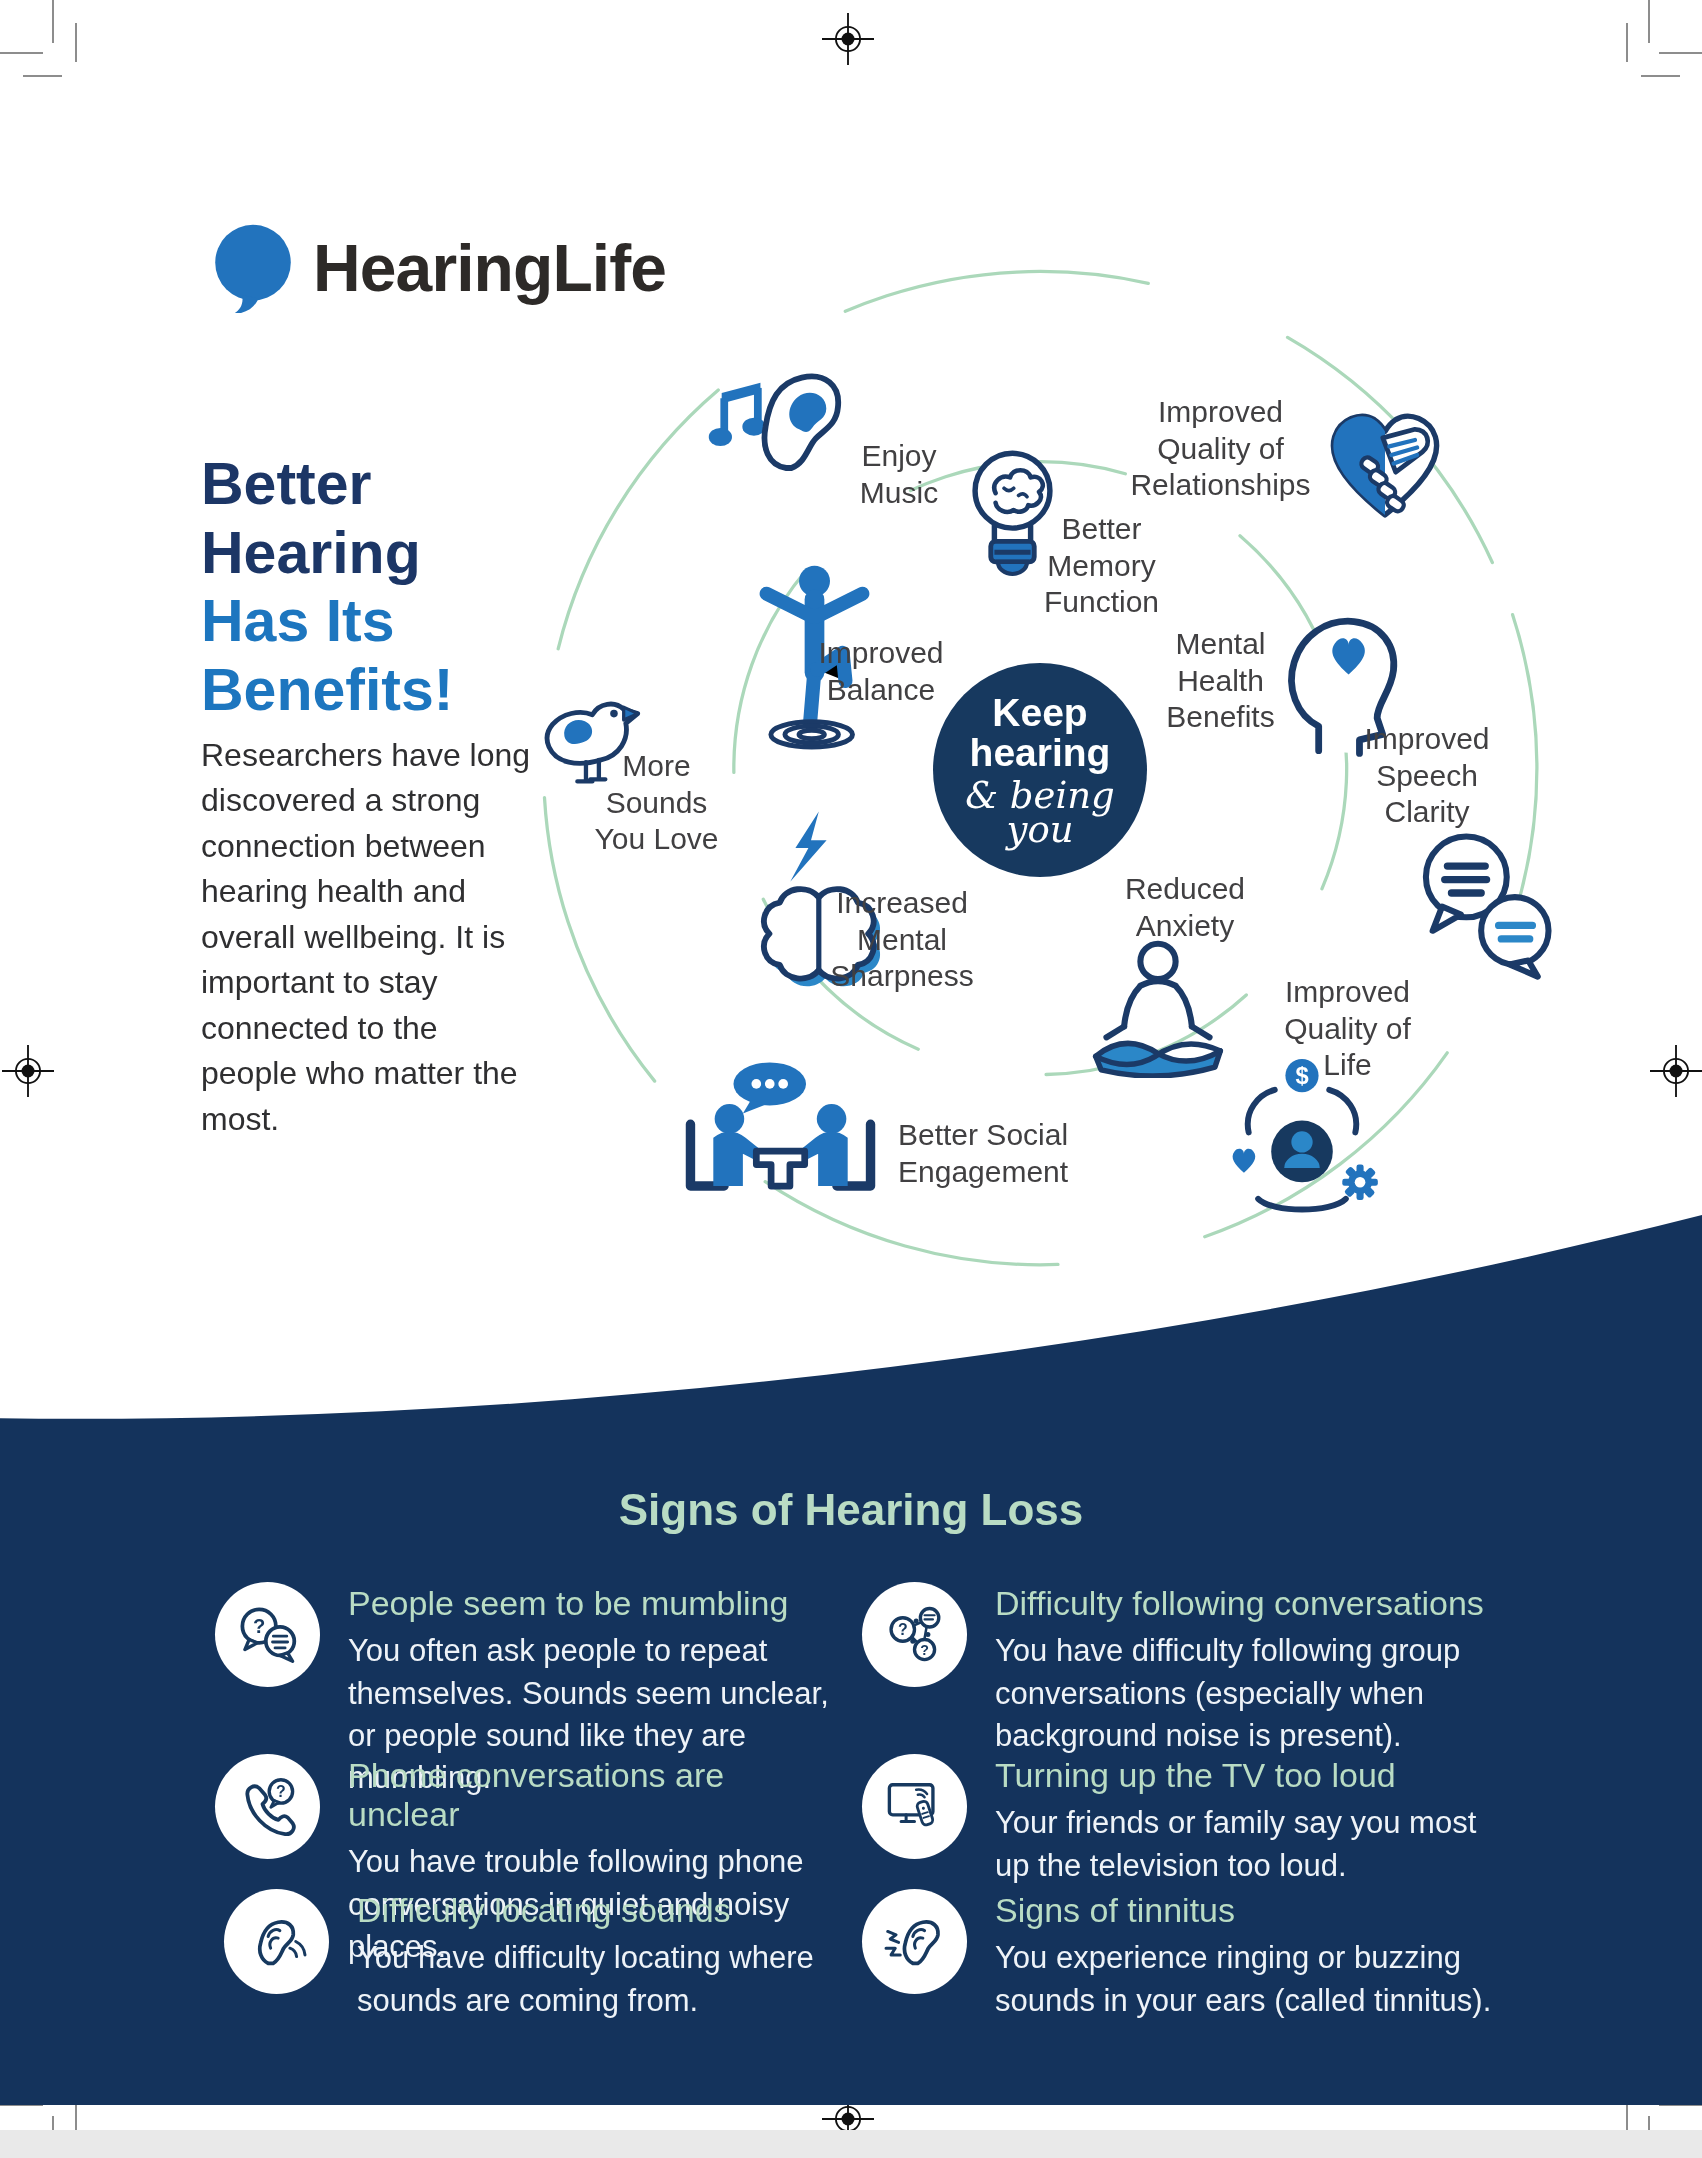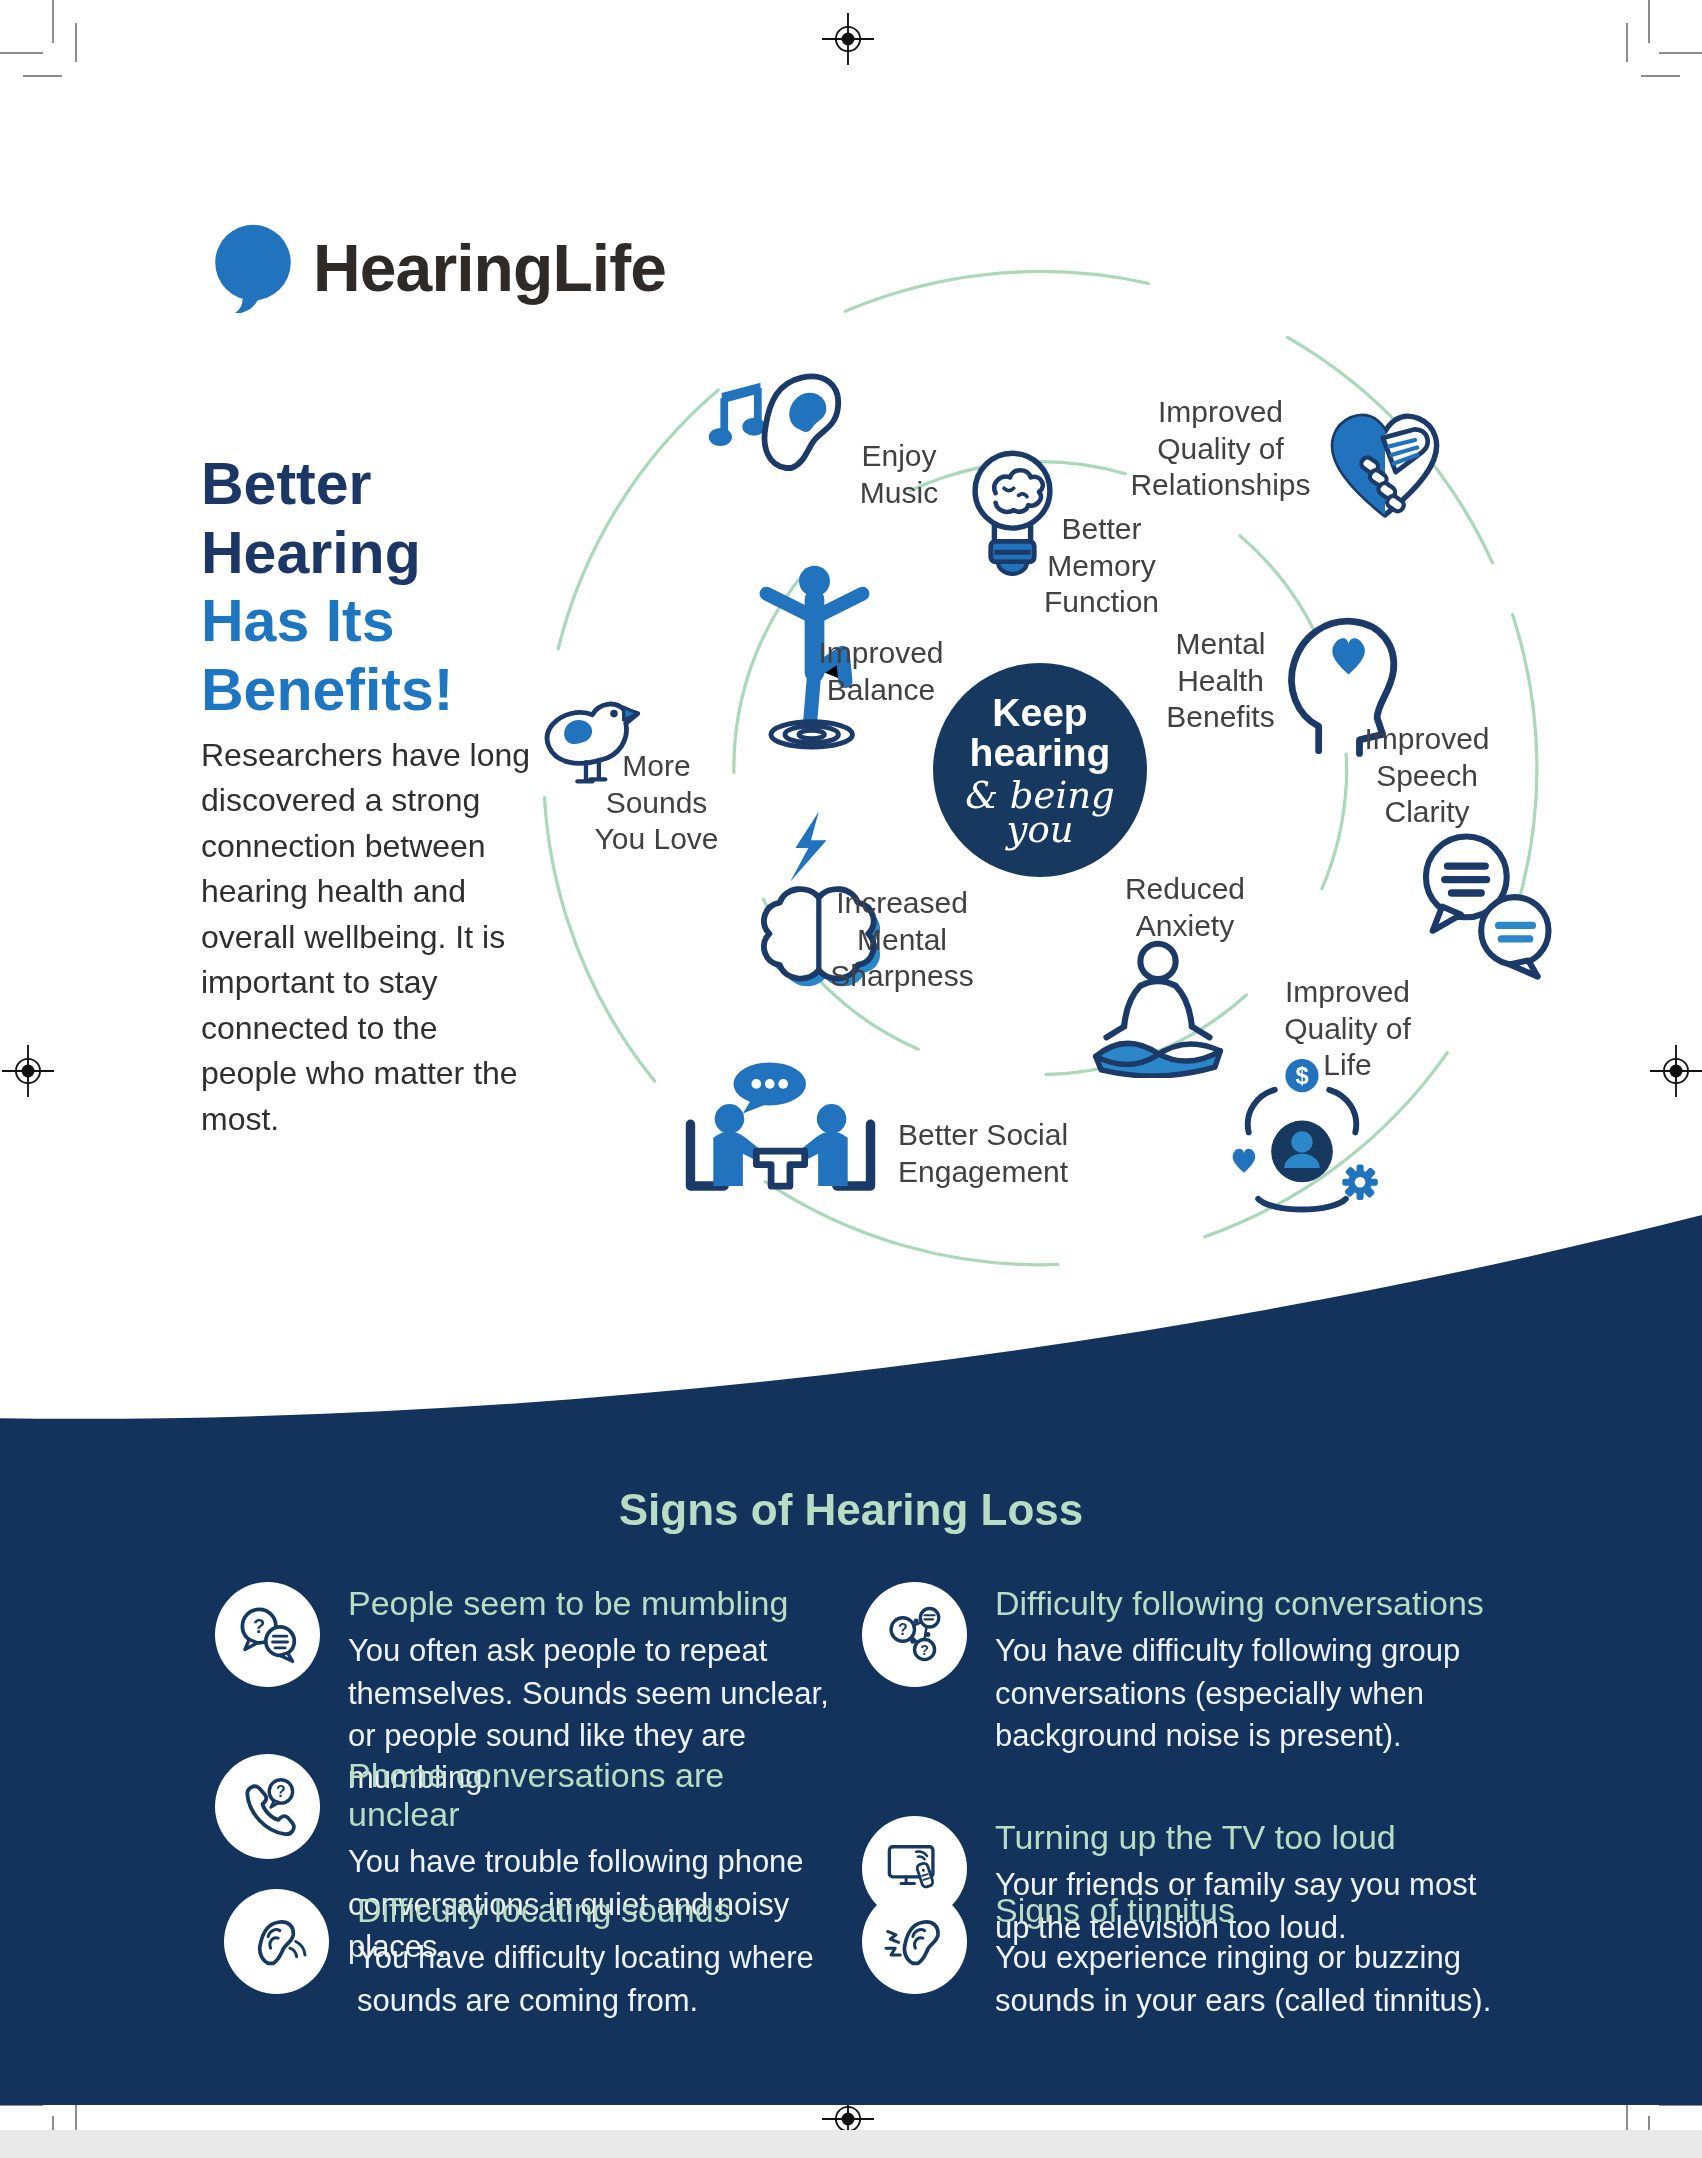--- a/index.html
+++ b/index.html
@@ -344,21 +344,21 @@
         <circle cx="38" cy="48" r="3" fill="#17395f"></circle>
         <circle cx="56" cy="40" r="3" fill="#17395f"></circle>
       </svg>
     </div>
     <div class="sign-text">
       <div class="sign-heading">Difficulty following conversations</div>
       <div class="sign-body">You have difficulty following group conversations (especially when background noise is present).</div>
     </div>
   </div>
 
-  <div class="sign-item" style="left:862px;top:1816px;width:646px;">
+  <div class="sign-item" style="left:862px;top:1754px;width:646px;">
     <div class="sign-icon">
       <svg width="67" height="67" viewBox="0 0 80 80">
         <rect x="10" y="14" width="52" height="36" rx="4" fill="#ffffff" stroke="#17395f" stroke-width="4"></rect>
         <path d="M30,50 L30,58 M24,58 h16" stroke="#17395f" stroke-width="3.6" stroke-linecap="round"></path>
         <g transform="rotate(-18 52 48)">
           <rect x="46" y="34" width="13" height="28" rx="5" fill="#ffffff" stroke="#17395f" stroke-width="3.4"></rect>
           <circle cx="52.5" cy="42" r="1.8" fill="#17395f"></circle>
           <path d="M49,48 h7 M49,53 h7" stroke="#17395f" stroke-width="2.2" stroke-linecap="round"></path>
         </g>
         <path d="M44,26 a8,8 0 0 1 8,3 M42,20 a13,13 0 0 1 13,5" fill="none" stroke="#17395f" stroke-width="3" stroke-linecap="round"></path>

